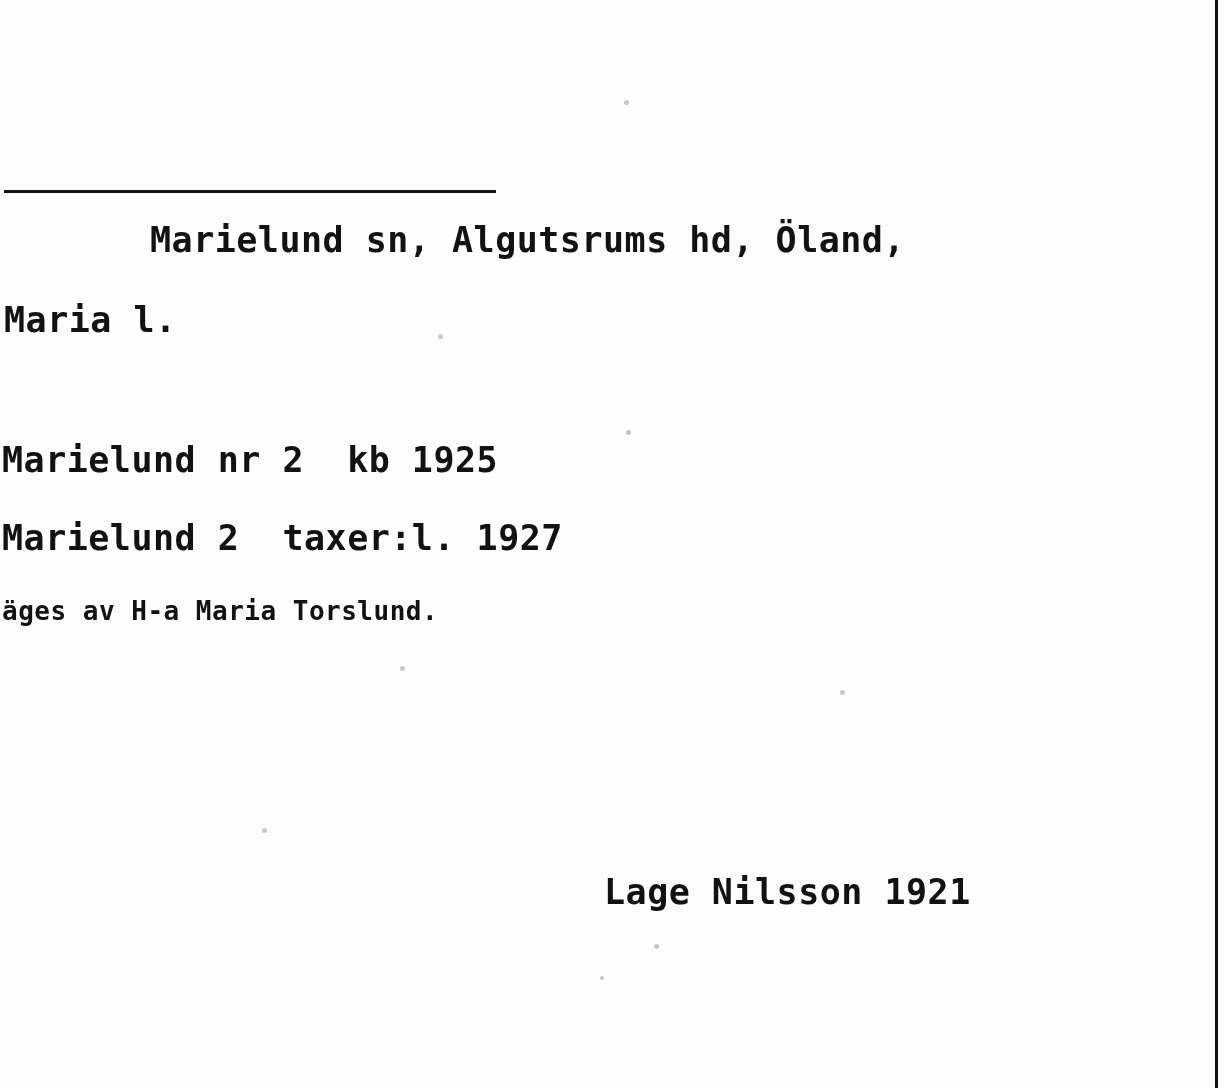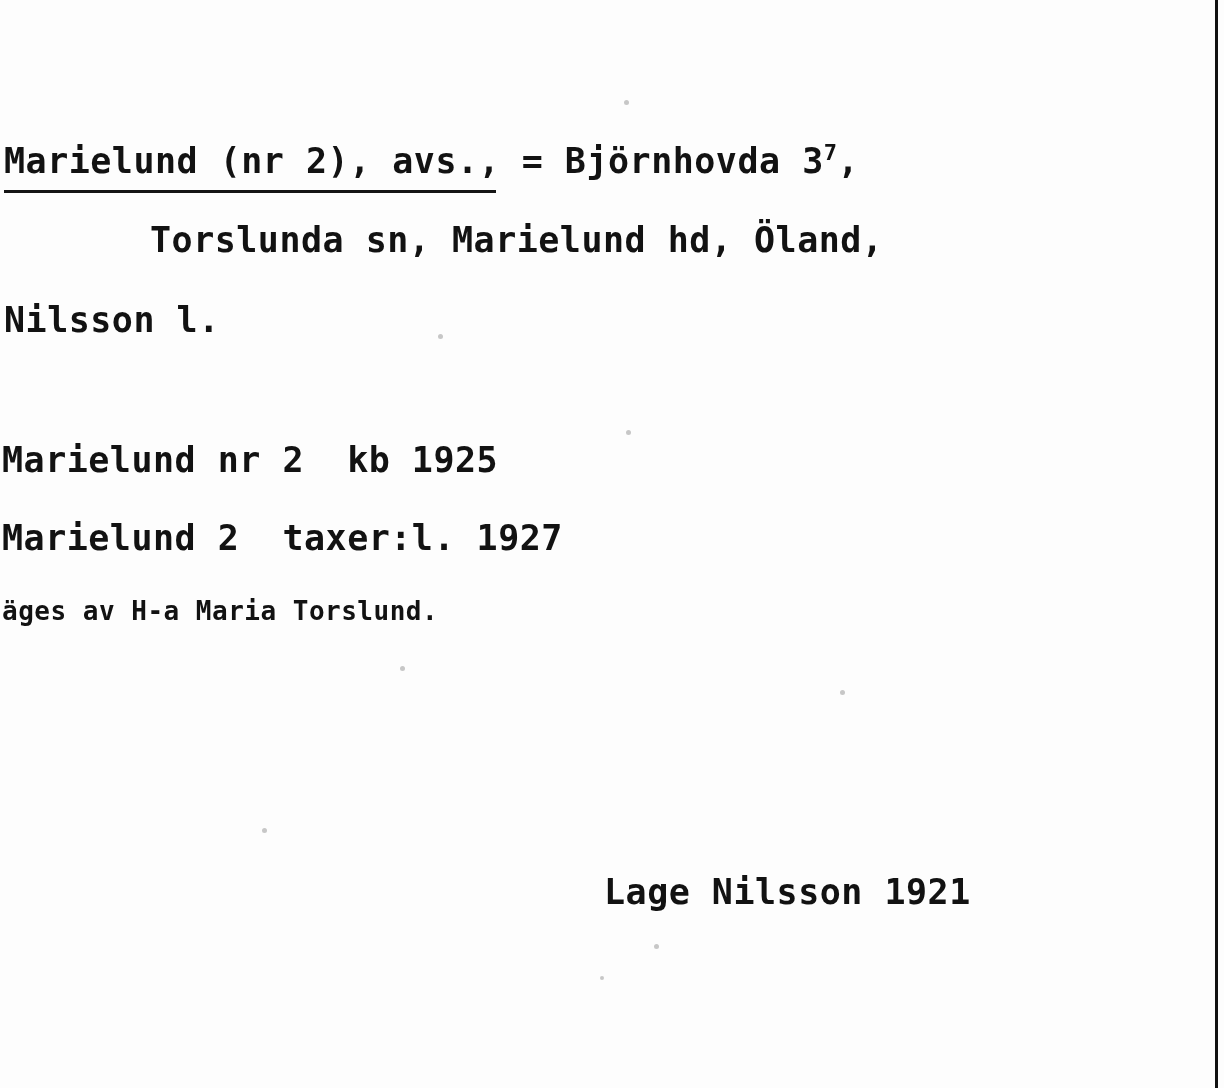--- a/index.html
+++ b/index.html
@@ -101,25 +101,24 @@
     opacity: .55;
   }
 </style>
 </head>
 <body>
 
 <div class="card">
 
   <div class="card-edge"></div>
 
-  <div class="typed line-head"><span>Marielund (nr 2), avs., = Björnhovda 3</span><span class="sup">7</span><span>,</span></div>
   <div class="head-underline"></div>
 
-  <div class="typed line-2">Torslunda sn, Marielund hd, Öland,</div>
-  <div class="typed line-3">Nilsson l.</div>
+  <div class="typed line-2">Marielund sn, Algutsrums hd, Öland,</div>
+  <div class="typed line-3">Maria l.</div>
 
   <div class="typed line-4">Marielund nr 2  kb 1925</div>
   <div class="typed line-5">Marielund 2  taxer:l. 1927</div>
   <div class="typed line-6">äges av H-a Maria Torslund.</div>
 
   <div class="typed line-sig">Lage Nilsson 1921</div>
 
   <div class="speck" style="left:624px; top:100px; width:5px; height:5px;"></div>
   <div class="speck" style="left:438px; top:334px; width:5px; height:5px;"></div>
   <div class="speck" style="left:626px; top:430px; width:5px; height:5px;"></div>

